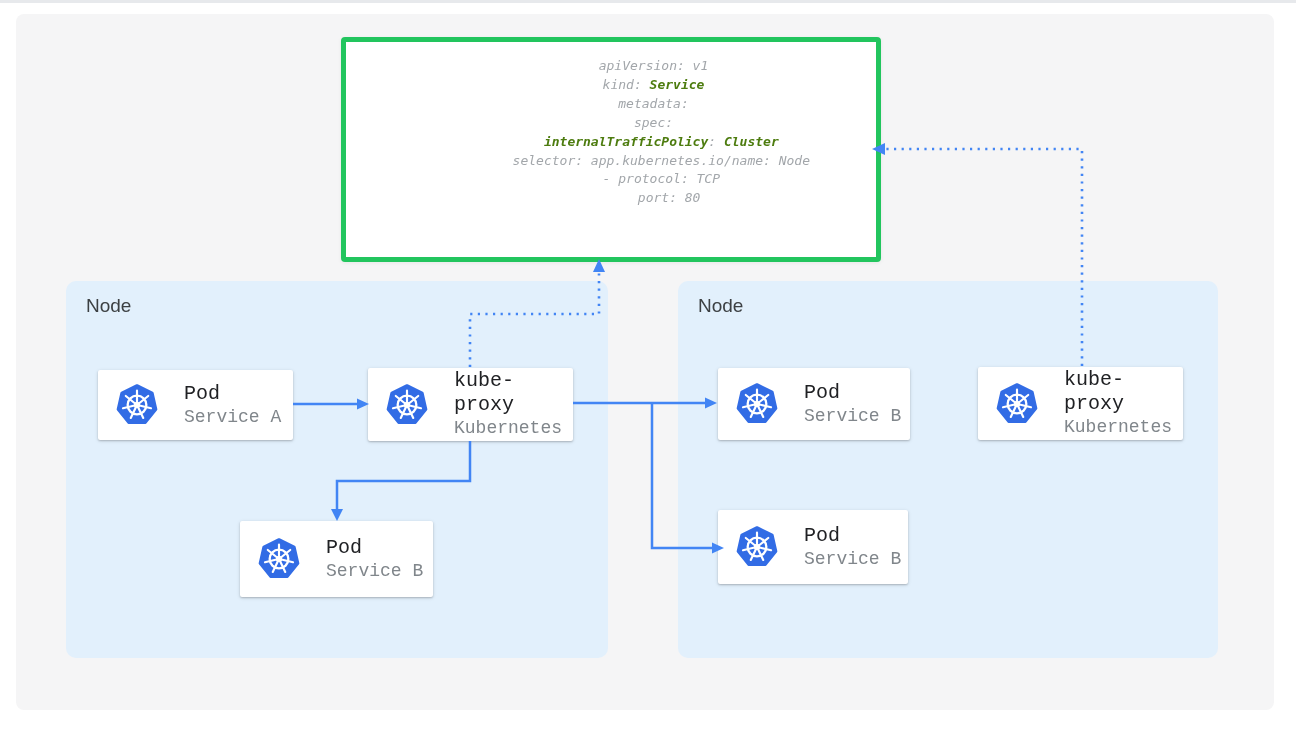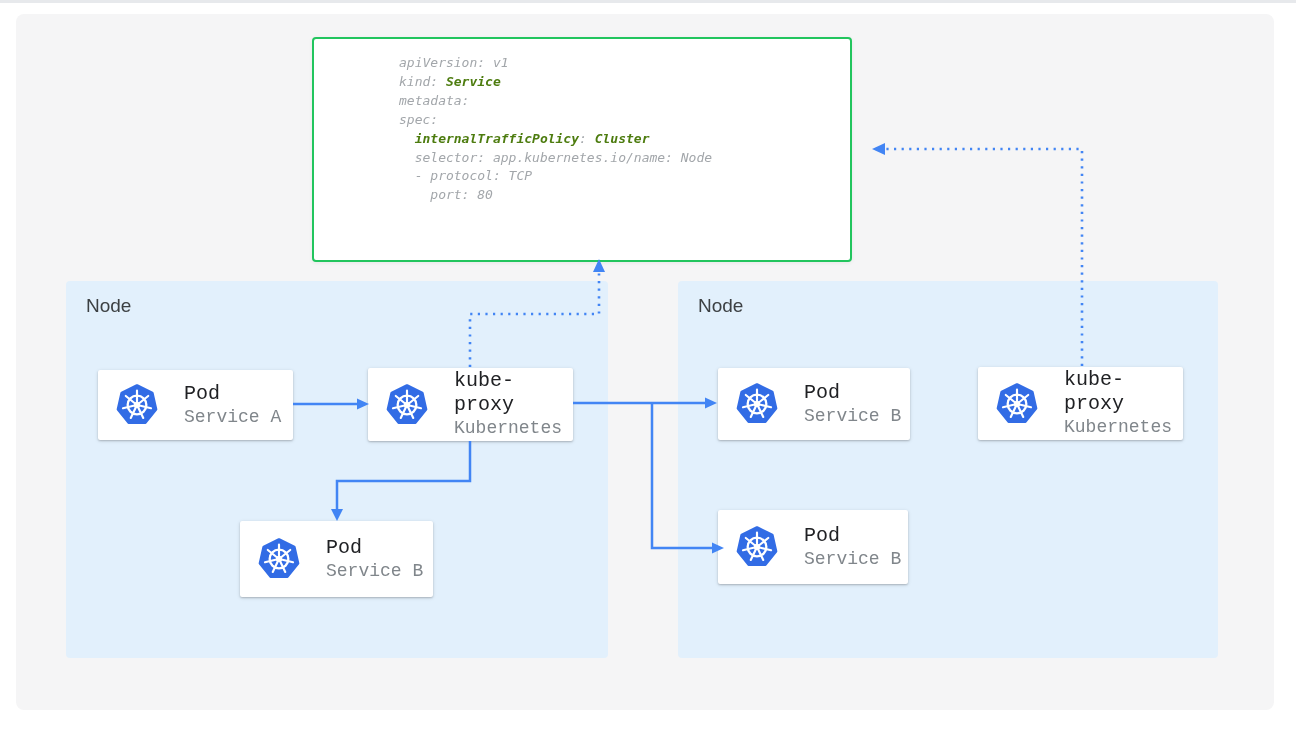--- a/index.html
+++ b/index.html
@@ -2,30 +2,30 @@
 <html><head>
 <meta charset="utf-8">
 <style>
   * { margin:0; padding:0; box-sizing:border-box; }
   html,body { background:#ffffff; font-family:"Liberation Sans", sans-serif; }
   .canvas { position:relative; width:1296px; height:729px; background:#ffffff; overflow:hidden; }
   .top-divider { position:absolute; left:0; top:0; width:1296px; height:3px; background:#e7e9ec; }
   .panel { position:absolute; left:16px; top:14px; width:1258px; height:696px; background:#f5f5f6; border-radius:8px; }
 
   
-  .manifest { position:absolute; left:312px; top:37px; width:540px; height:225px;
-              background:#ffffff; border:2px solid #22c55e; border-radius:4px;
-              box-shadow:0 1px 4px rgba(0,0,0,0.06); }
+  .manifest { position:absolute; left:341px; top:37px; width:540px; height:225px;
+              background:#ffffff; border:5px solid #22c55e; border-radius:4px;
+              box-shadow:0 1px 4px rgba(0,0,0,0.06);text-align:center; }
   .code { padding:15px 0 0 85px; font-family:"DejaVu Sans Mono", monospace; font-style:italic;
           font-size:13px; line-height:18.9px; color:#a2a6aa; }
   .code div { white-space:pre; }
   .code .b { font-weight:bold; color:#4d7c0f; }
 
   
-  .node { position:absolute; background:#e2f0fc; border-radius:4px; }
+  .node { position:absolute; background:#e2f0fc; border-radius:10px; }
   .node-left  { left:66px;  top:281px; width:542px; height:377px; }
   .node-right { left:678px; top:281px; width:540px; height:377px; }
   .node-label { position:absolute; left:20px; top:14px; font-size:19px; color:#3c4043; }
 
   
   .card { position:absolute; background:#ffffff; border-radius:2px;
           box-shadow:0 1px 2px rgba(0,0,0,0.20), 0 1px 4px rgba(0,0,0,0.10);
           display:flex; align-items:center; padding-left:16px; }
   .card .k8s { width:46px; height:46px; flex:0 0 auto; }
   .card .txt { margin-left:24px;font-family:Liberation Mono, monospace; }

